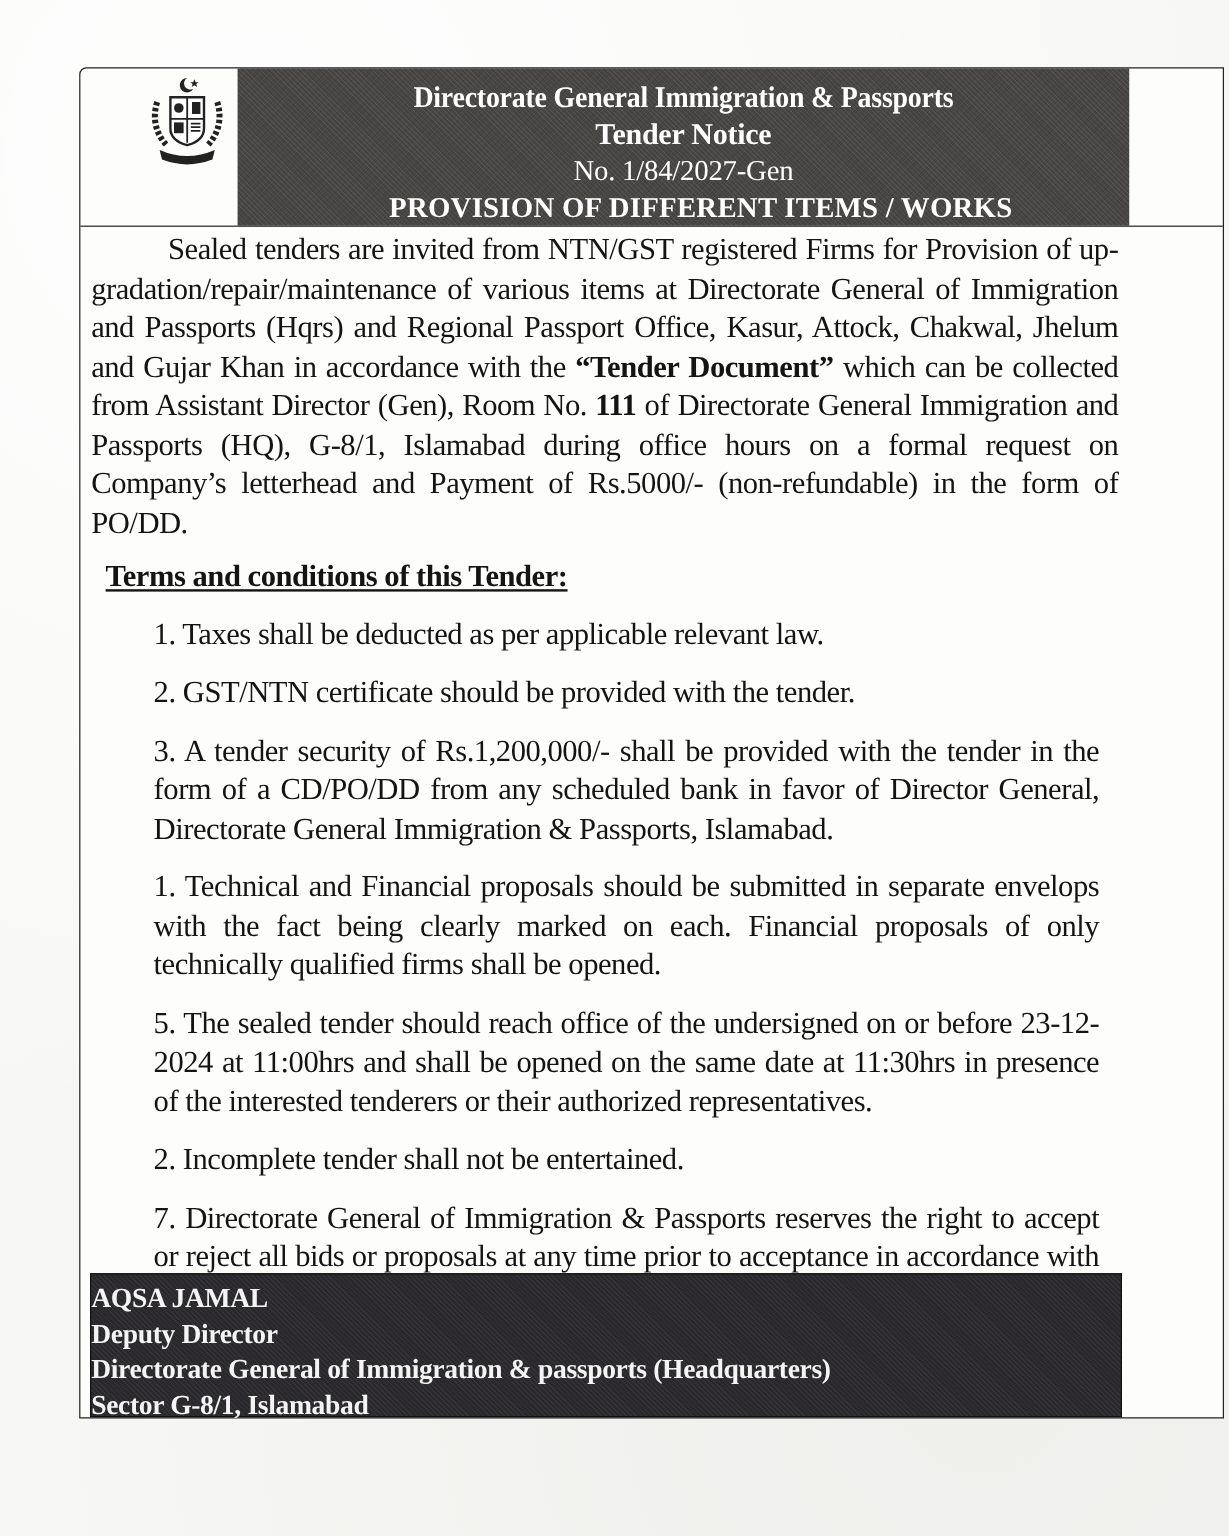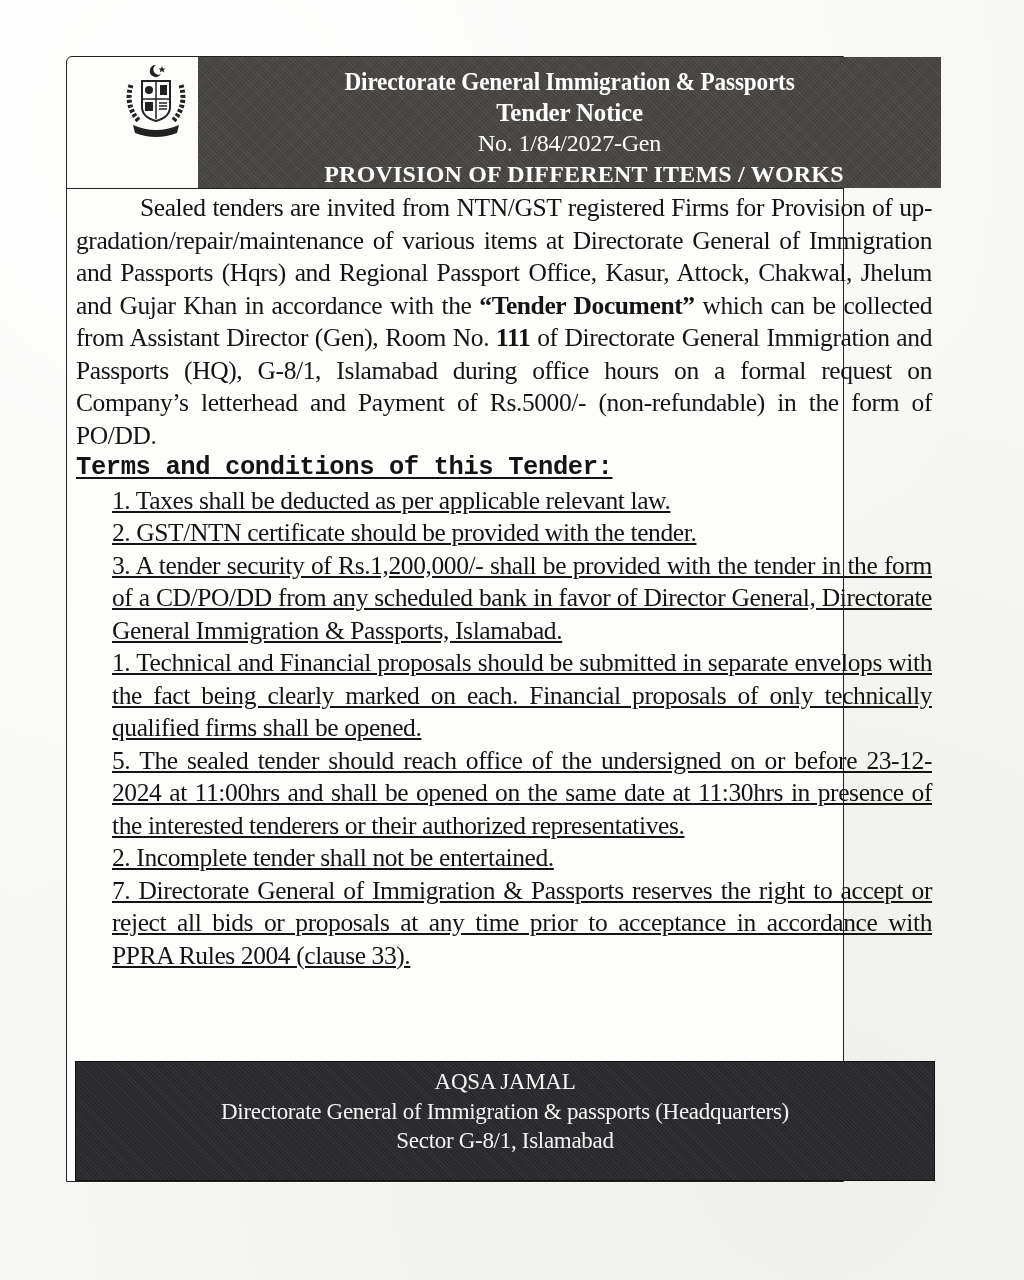--- a/index.html
+++ b/index.html
@@ -9,21 +9,21 @@
     background-image:
       radial-gradient(circle at 20% 10%, rgba(255,255,255,0.9), rgba(240,240,238,0) 60%),
       radial-gradient(circle at 80% 90%, rgba(235,235,232,0.7), rgba(255,255,255,0) 60%);
     position: relative;
     font-family: "Liberation Serif", "DejaVu Serif", serif;
     color: #141414;
   }
   .notice-box {
     position: absolute;
     left: 66px; top: 56px;
-    width: 778px; height: 1126px;
+    width: 954px; height: 1126px;
     border: 1.5px solid #222;
     border-top-left-radius: 6px;
     background: #fdfdfc;
     box-sizing: border-box;
   }
   .logo {
     position: absolute;
     left: 56px; top: 6px;
     width: 66px; height: 76px;
   }
@@ -54,39 +54,40 @@
     left: 9px; top: 135px;
     width: 856px;
     font-size: 25.5px;
     line-height: 32.5px;
     text-align: justify;
     letter-spacing: -0.4px;
   }
   .para { margin: 0; text-indent: 64px; text-align: justify; }
   .bold { font-weight: bold; }
   .terms-heading {
-    margin: 0; font-weight: bold; text-decoration: underline;
-    text-decoration-thickness: 2px; text-underline-offset: 3px; font-family: Liberation Mono, monospace;
+    margin: 12px; font-weight: bold; text-decoration: underline;
+    text-decoration-thickness: 2px; text-underline-offset: 3px;
   }
   .terms-list { margin: 0; padding: 0; list-style: none; padding-left: 36px; }
-  .term { margin: 0; text-align: justify; text-decoration: underline; }
+  .term { margin: 16px; text-align: justify; }
   .link { text-decoration: underline; color: #141414; }
   .footer-panel {
     position: absolute;
     left: 8px; top: 1004px;
     width: 860px; height: 120px;
     background-color: #2c2a2c;
     background-image:
       repeating-linear-gradient(45deg, rgba(255,255,255,0.035) 0 1px, rgba(0,0,0,0.06) 1px 3px),
       repeating-linear-gradient(-30deg, rgba(70,80,110,0.08) 0 1px, rgba(0,0,0,0.05) 1px 2px);
     color: #f4f4f4;
-    text-align: center;
+    text-align: left;
     box-sizing: border-box;
     padding-top: 5px;
     border: 1px solid #111;
+    font-weight: bold;
   }
   .footer-line { display: block; font-size: 23px; line-height: 29.5px; letter-spacing: -0.3px; }
 </style>
 </head>
 <body>
 
 <div class="notice-box">
 
   <div class="logo">
     <svg width="66" height="76" viewBox="0 0 66 76">
@@ -124,17 +125,18 @@
       <p class="term">3. A tender security of Rs.1,200,000/- shall be provided with the tender in the form of a CD/PO/DD from any scheduled bank in favor of Director General, Directorate General Immigration &amp; Passports, Islamabad.</p>
       <p class="term">1. Technical and Financial proposals should be submitted in separate envelops with the fact being clearly marked on each. Financial proposals of only technically qualified firms shall be opened.</p>
       <p class="term">5. The sealed tender should reach office of the undersigned on or before 23-12-2024 at 11:00hrs and shall be opened on the same date at 11:30hrs in presence of the interested tenderers or their authorized representatives.</p>
       <p class="term">2. Incomplete tender shall not be entertained.</p>
       <p class="term">7. Directorate General of Immigration &amp; Passports reserves the right to accept or reject all bids or proposals at any time prior to acceptance in accordance with PPRA Rules 2004 (clause 33).</p>
     </div>
   </div>
 
   <div class="footer-panel">
     <span class="footer-line">AQSA JAMAL</span>
+    <span class="footer-line">Deputy Director</span>
     <span class="footer-line">Directorate General of Immigration &amp; passports (Headquarters)</span>
     <span class="footer-line">Sector G-8/1, Islamabad</span>
   </div>
 
 </div>
 
 </body></html>

